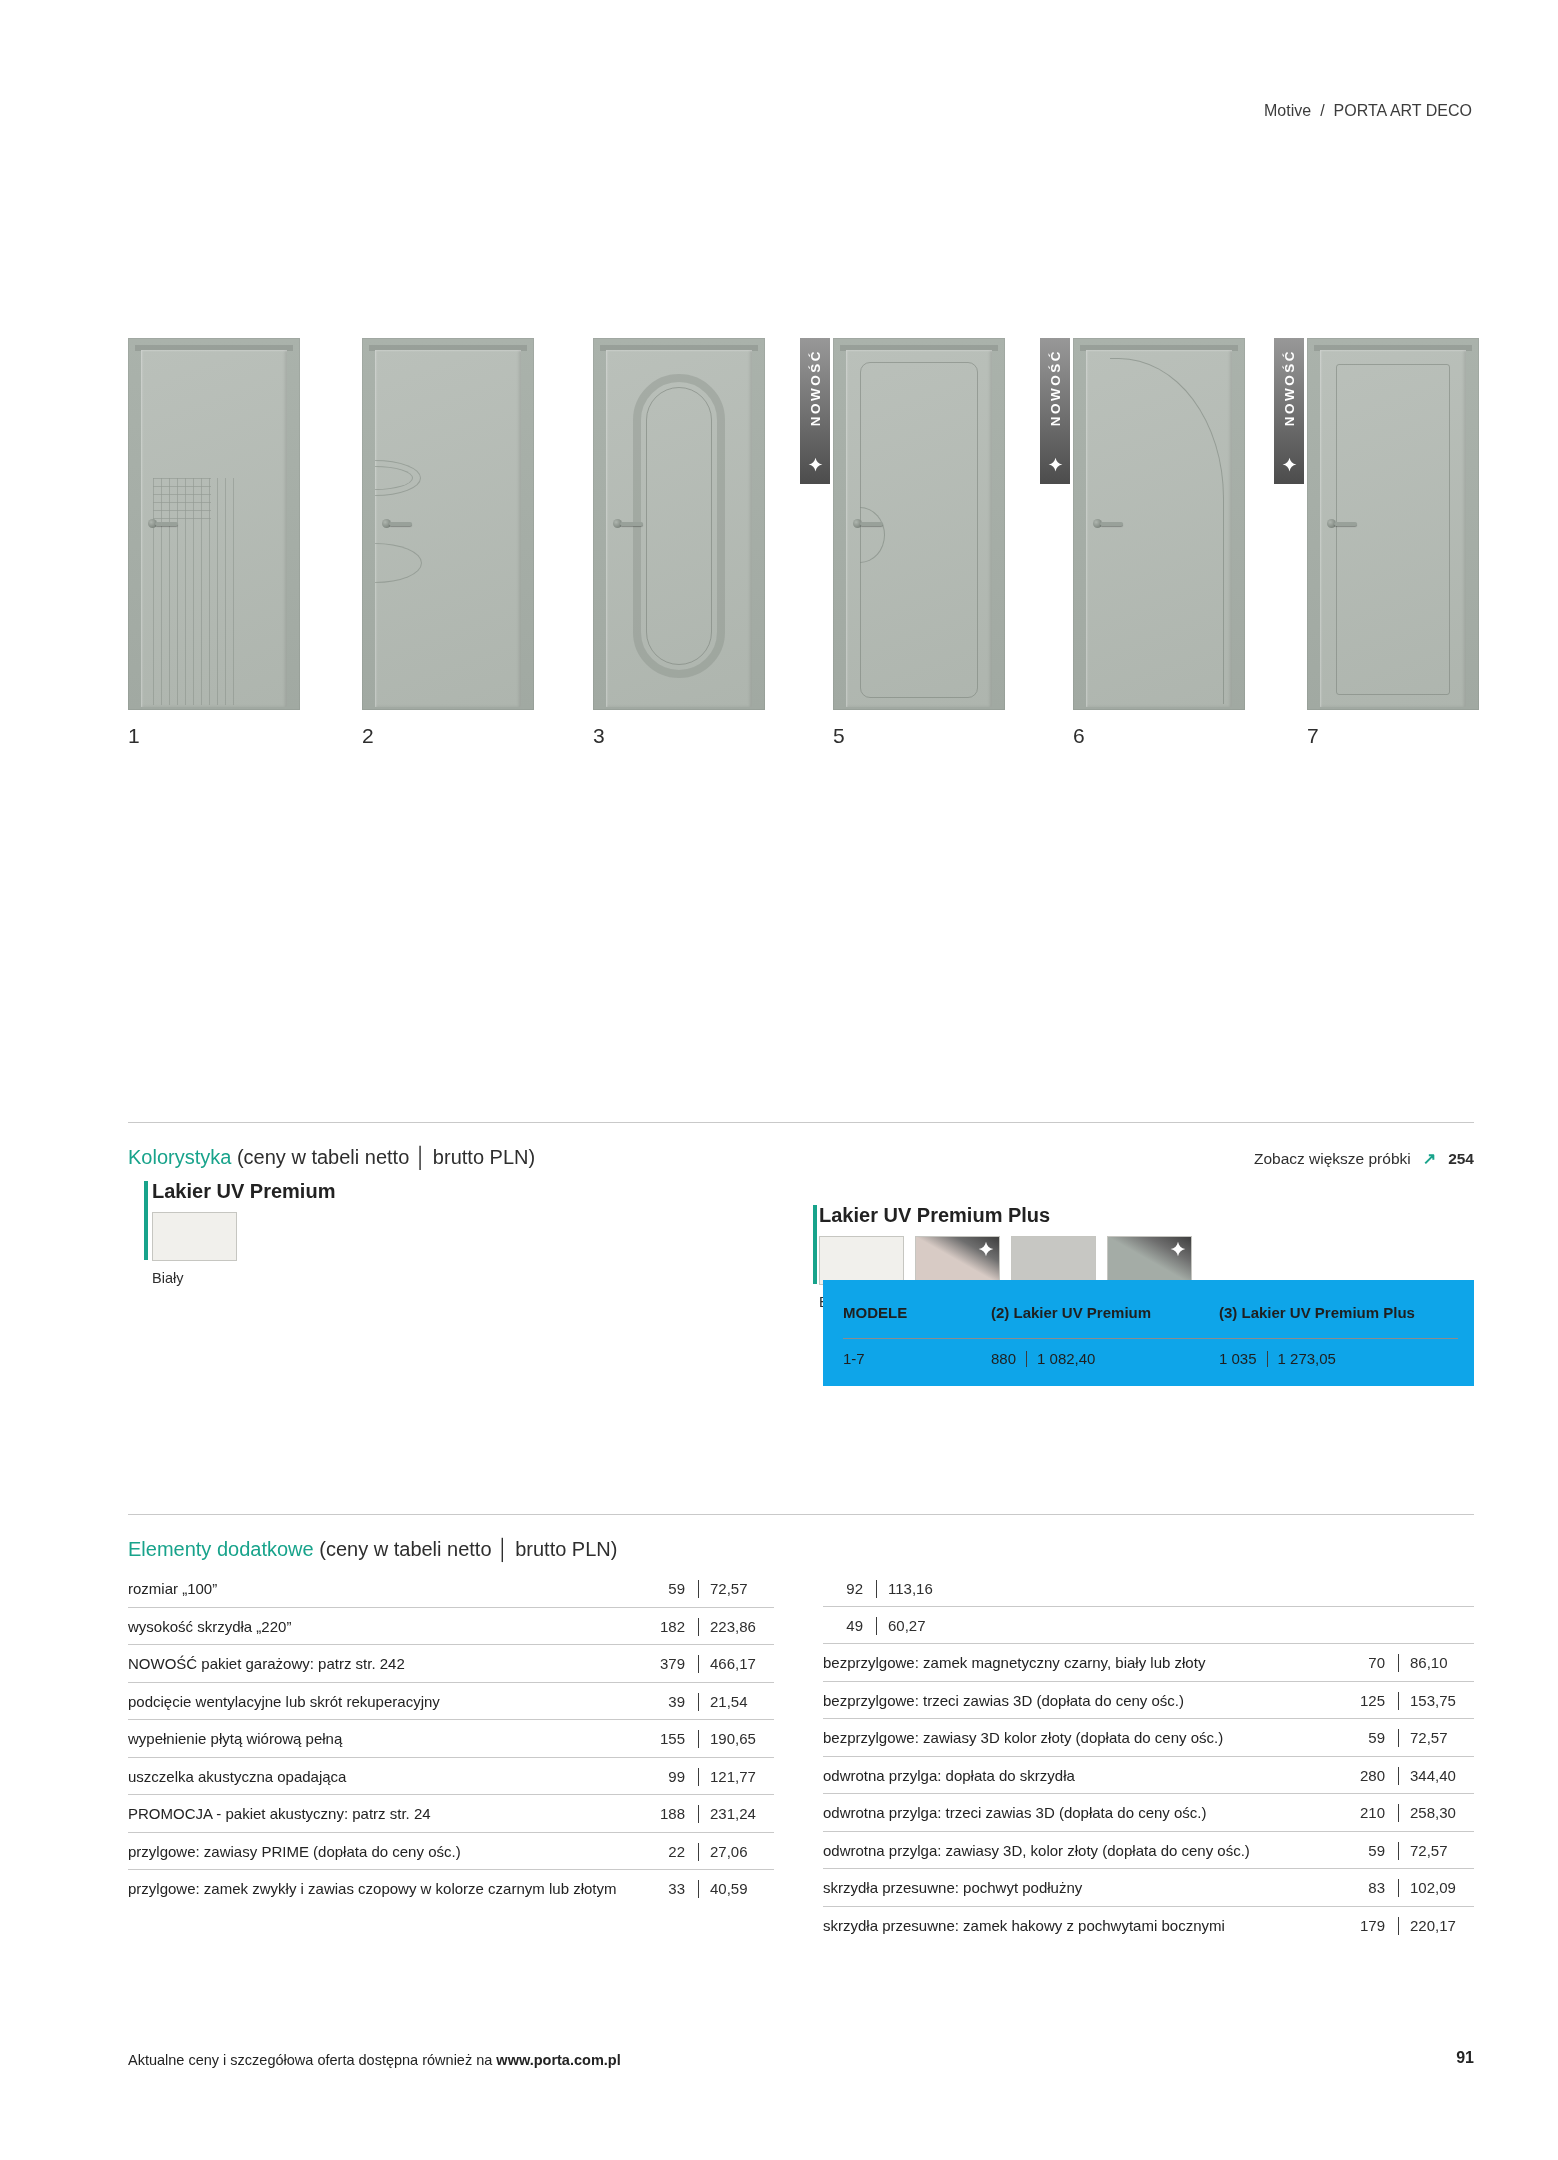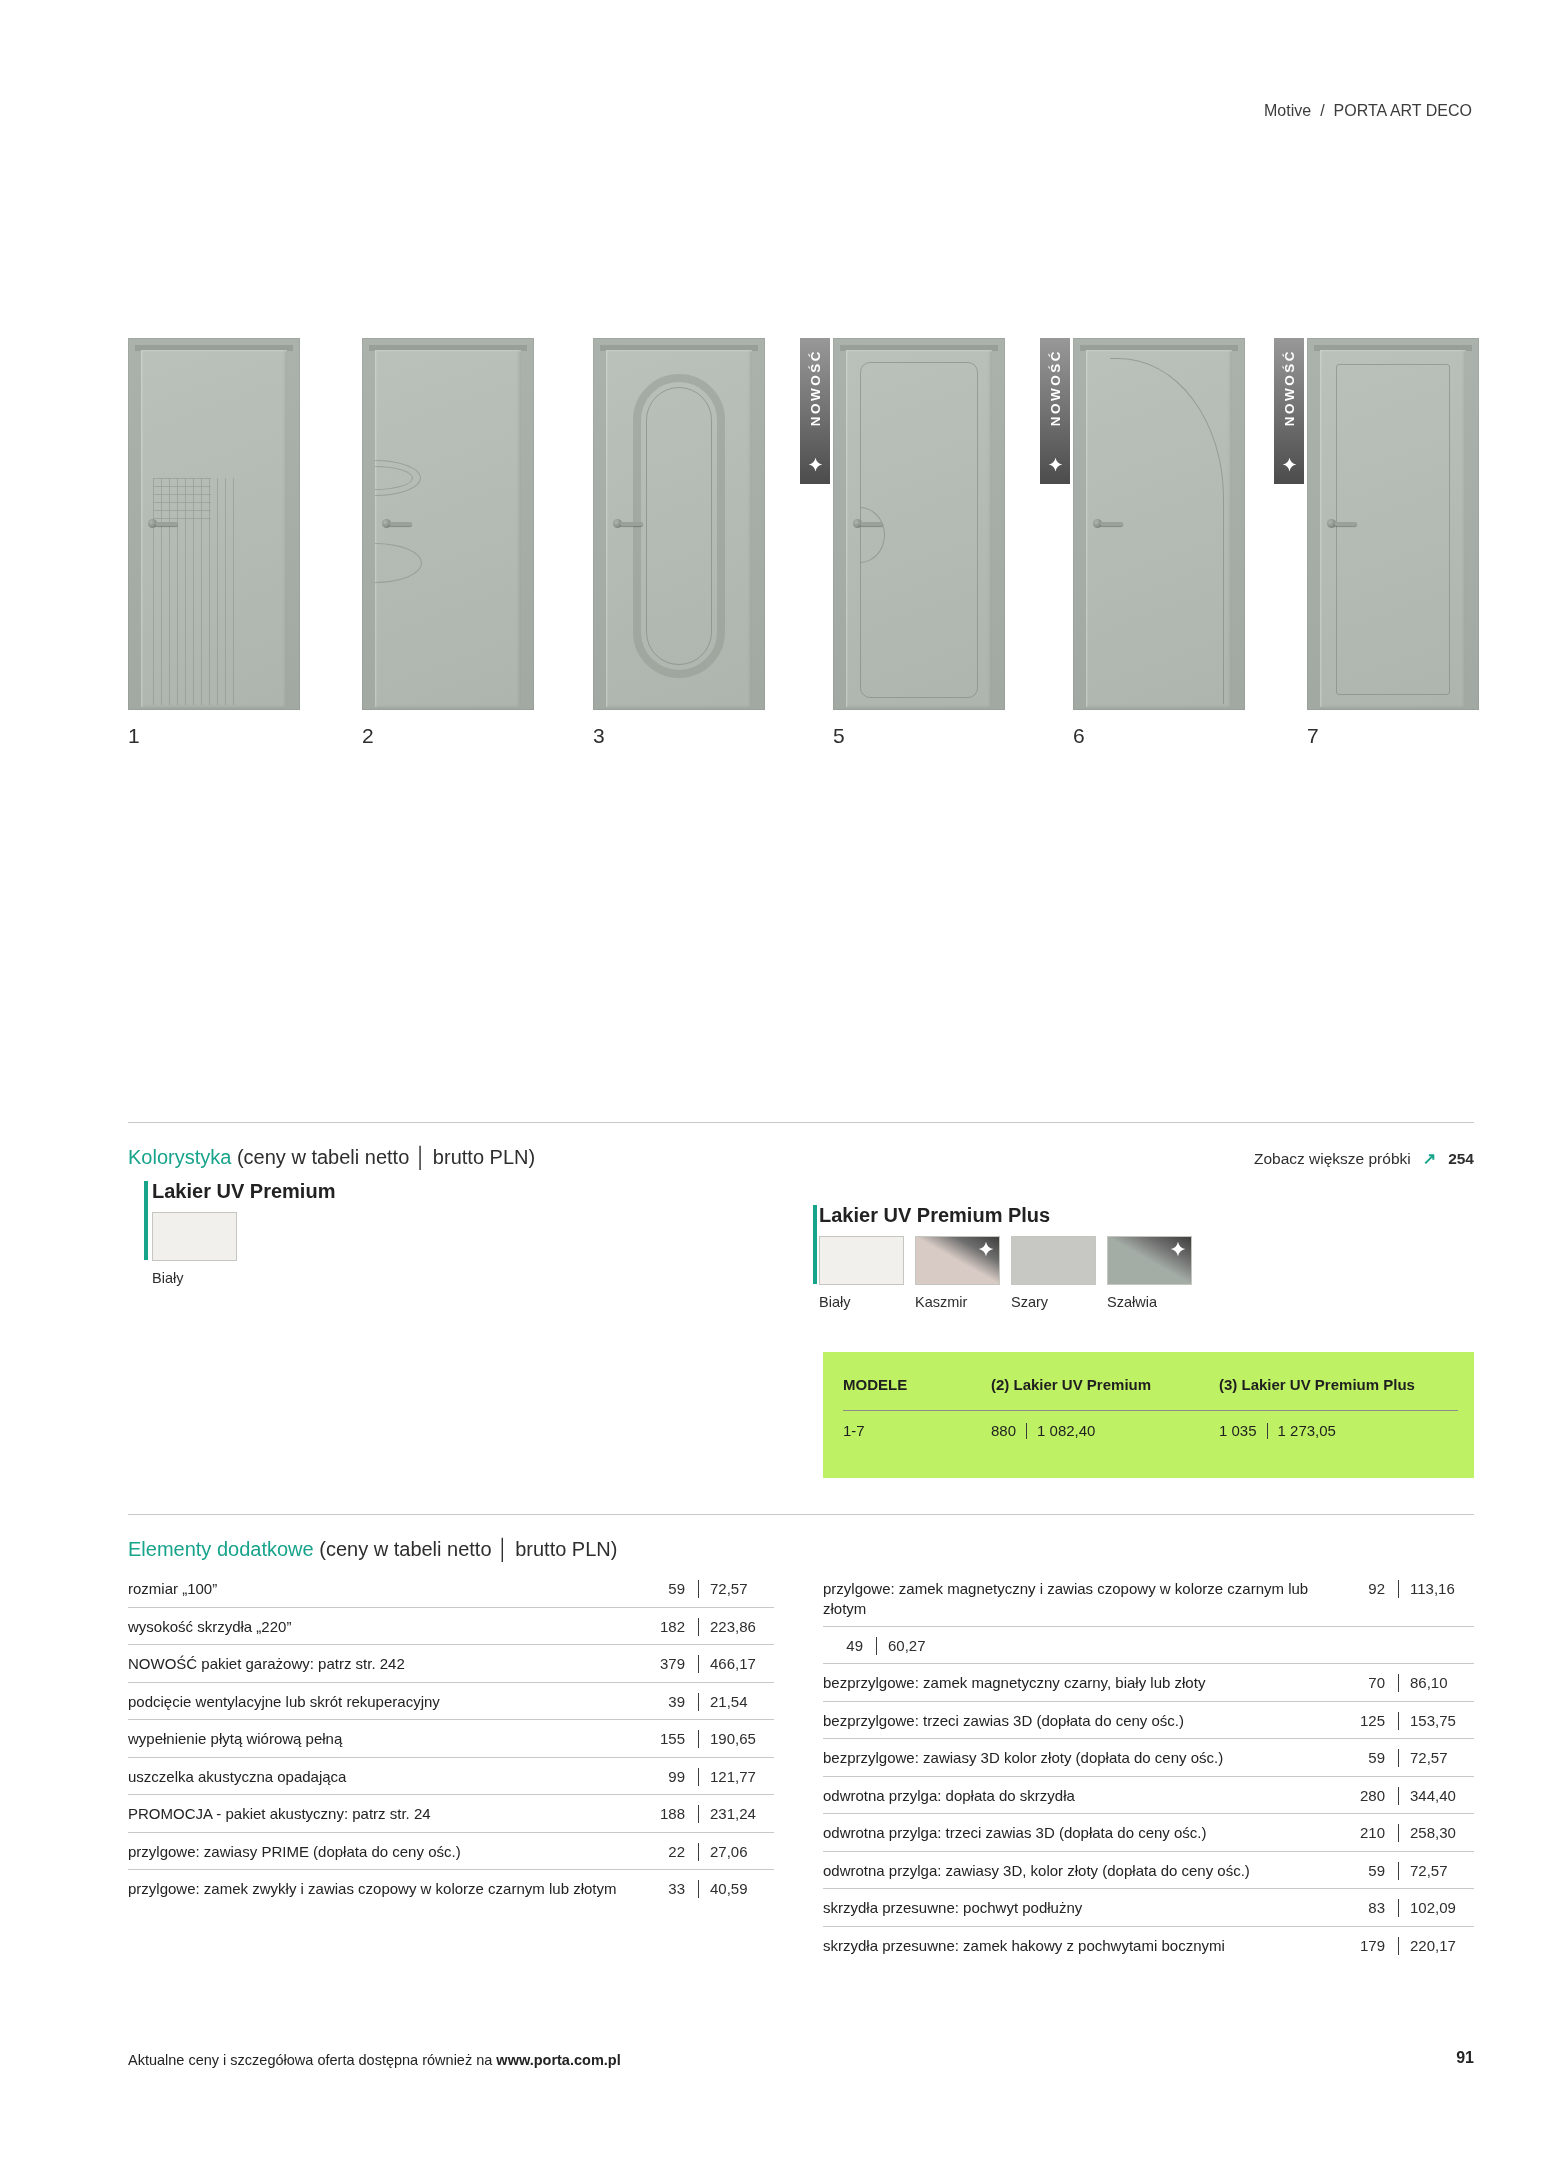--- a/index.html
+++ b/index.html
@@ -95,22 +95,22 @@
   .group-title { font-size:20px; font-weight:bold; margin:0 0 9px; color:#222; }
   .swatch-row { display:flex; gap:11px; }
   .swatch-cell { display:flex; flex-direction:column; }
   .swatch { width:85px; height:49px; border:1px solid #c6c6c1; position:relative; overflow:hidden; }
   .badge { position:absolute; inset:0;
     background:linear-gradient(to bottom left, #3e3e3e 0%, #6e6e6e 26%, transparent 50%); }
   .badge .sparkle { position:absolute; top:4px; right:5px; width:16px; height:16px; }
   .swatch-label { font-size:14.5px; margin-top:9px; color:#2e2e2e; }
 
   
-  .models-table { position:absolute; left:823px; top:1352px; width:651px; height:126px;
-    background:#bef264; font-size:15px; color:#1f1f1f; }
+  .models-table { position:absolute; left:823px; top:1280px; width:651px; height:106px;
+    background:#0ea5e9; font-size:15px; color:#1f1f1f; }
   .mt-cell-1 { left:20px; } .mt-cell-2 { left:168px; } .mt-cell-3 { left:396px; }
   .mt-head { position:absolute; top:24px; font-weight:bold; }
   .mt-rule { position:absolute; left:20px; right:16px; height:1px; background:#8c8c8c; }
   .mt-rule-1 { top:58px; }
   .mt-row { position:absolute; top:70px; }
   .pbar { display:inline-block; width:1px; height:16px; background:#3c3c3c; margin:0 10px; vertical-align:-3px; }
 
   
   .extras-col { position:absolute; top:1570px; font-size:15px; }
   #extras-left  { left:128px; width:646px; }
@@ -361,21 +361,20 @@
 
   <div class="xrow">
     <div class="xlabel">przylgowe: zamek zwykły i zawias czopowy w kolorze czarnym lub złotym</div>
     <div class="xnetto">33</div>
     <div class="xbar"></div>
     <div class="xbrutto">40,59</div>
   </div>
 </div>
   <div class="extras-col" id="extras-right">
   <div class="xrow">
-    <div class="xlabel">przylgowe: zamek magnetyczny i zawias czopowy w kolorze czarnym lub złotym</div>
     <div class="xnetto">92</div>
     <div class="xbar"></div>
     <div class="xbrutto">113,16</div>
   </div>
 
   <div class="xrow">
     <div class="xnetto">49</div>
     <div class="xbar"></div>
     <div class="xbrutto">60,27</div>
   </div>

